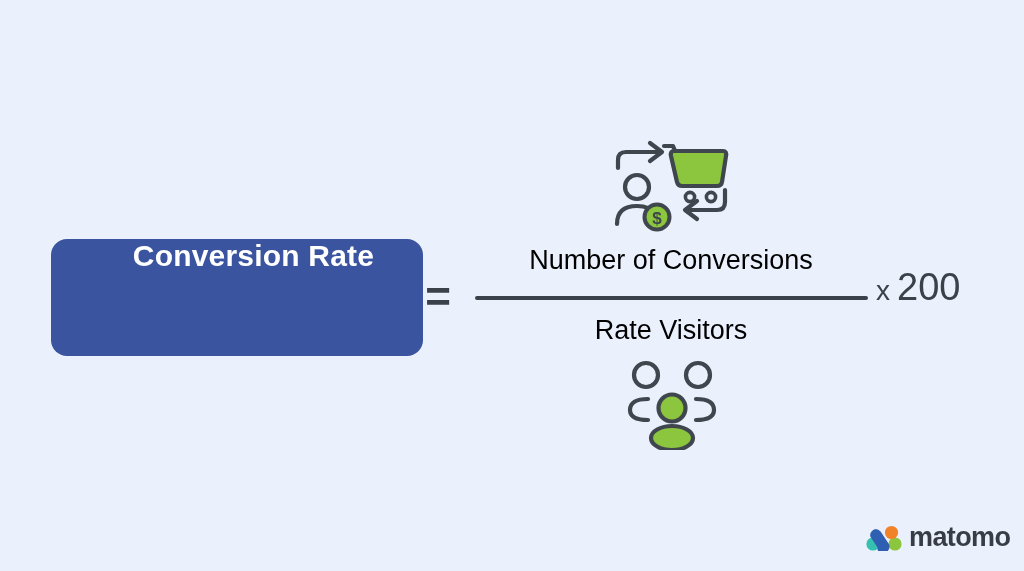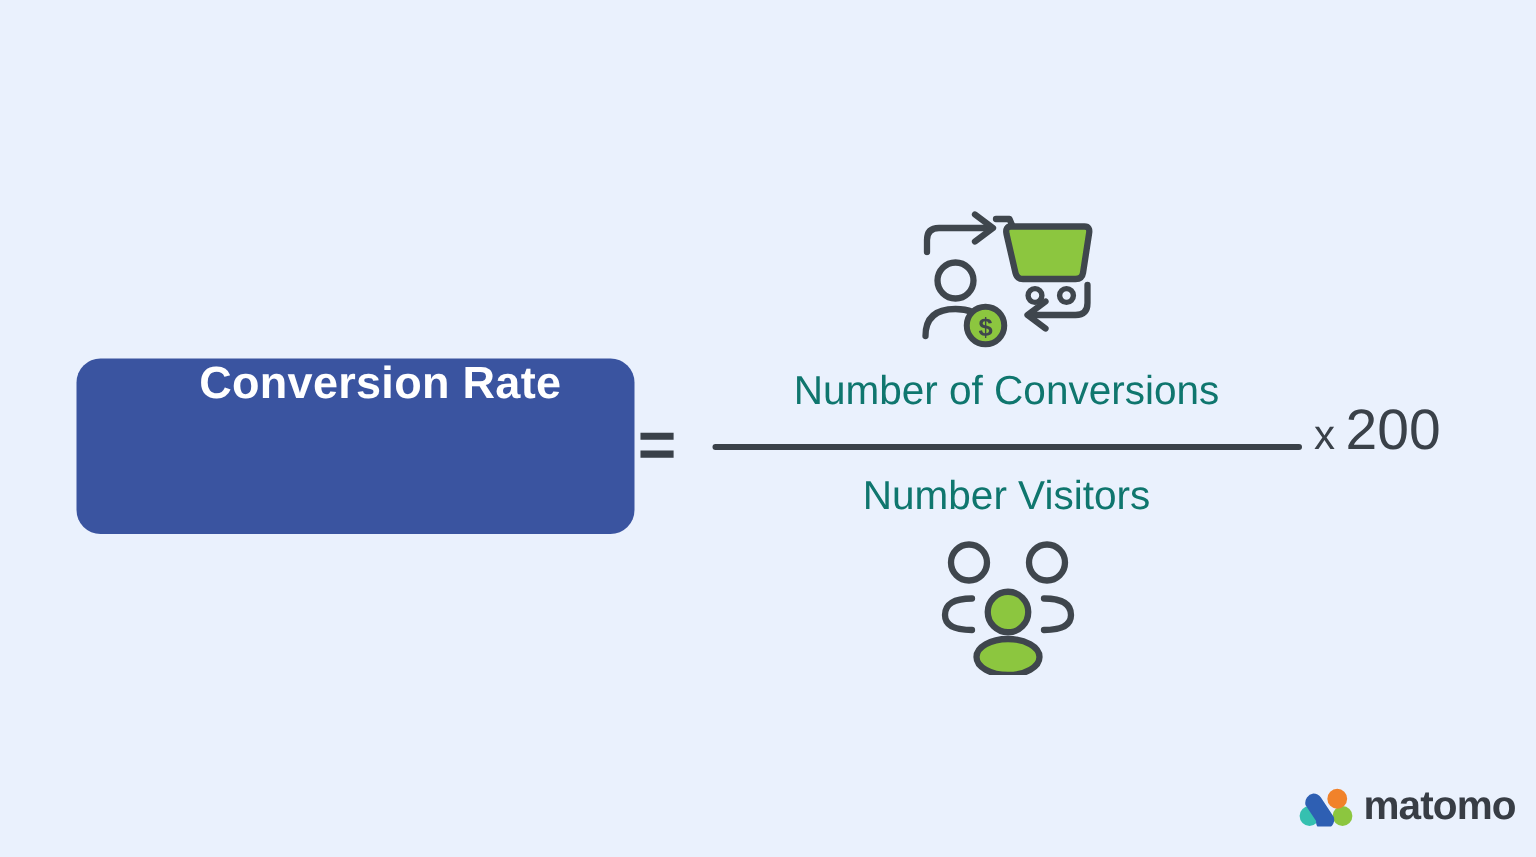--- a/index.html
+++ b/index.html
@@ -63,21 +63,21 @@
     left: 472px;
     top: 245px;
     width: 398px;
     height: 110px;
   }
   #numerator-text, #denominator-text {
     position: absolute;
     left: 0;
     width: 398px;
     text-align: center;
-    color: #0f766e;
+    color: #000000;
     font-size: 27px;
     font-weight: normal;
     white-space: nowrap;
   }
   #numerator-text { top: 0px; }
   #denominator-text { top: 70px; }
   #fraction-bar {
     position: absolute;
     left: 3px;
     top: 51px;
@@ -177,21 +177,21 @@
       <path d="M5 86 Q5 68 25 68 Q38 68 44 76" fill="none" stroke="#3f464d" stroke-width="4.2" stroke-linecap="round"></path>
 
       <circle cx="45" cy="79" r="12.5" fill="#8cc63f" stroke="#3f464d" stroke-width="4"></circle>
       <text x="45" y="86" text-anchor="middle" font-family="'Liberation Sans', sans-serif" font-size="17" font-weight="bold" fill="#3f464d">$</text>
     </svg>
   </div>
 
   <div id="fraction">
     <div id="numerator-text">Number of Conversions</div>
     <div id="fraction-bar"></div>
-    <div id="denominator-text">Number Visitors</div>
+    <div id="denominator-text">Rate Visitors</div>
   </div>
 
   <div id="multiplier">
     <span id="multiplier-symbol">x</span><span id="multiplier-value">200</span>
   </div>
 
   <div id="visitors-icon">
     <svg viewBox="0 0 96 92" width="96" height="92" xmlns="http://www.w3.org/2000/svg">
 
       <circle cx="22" cy="17" r="12" fill="none" stroke="#3f464d" stroke-width="4.2"></circle>

